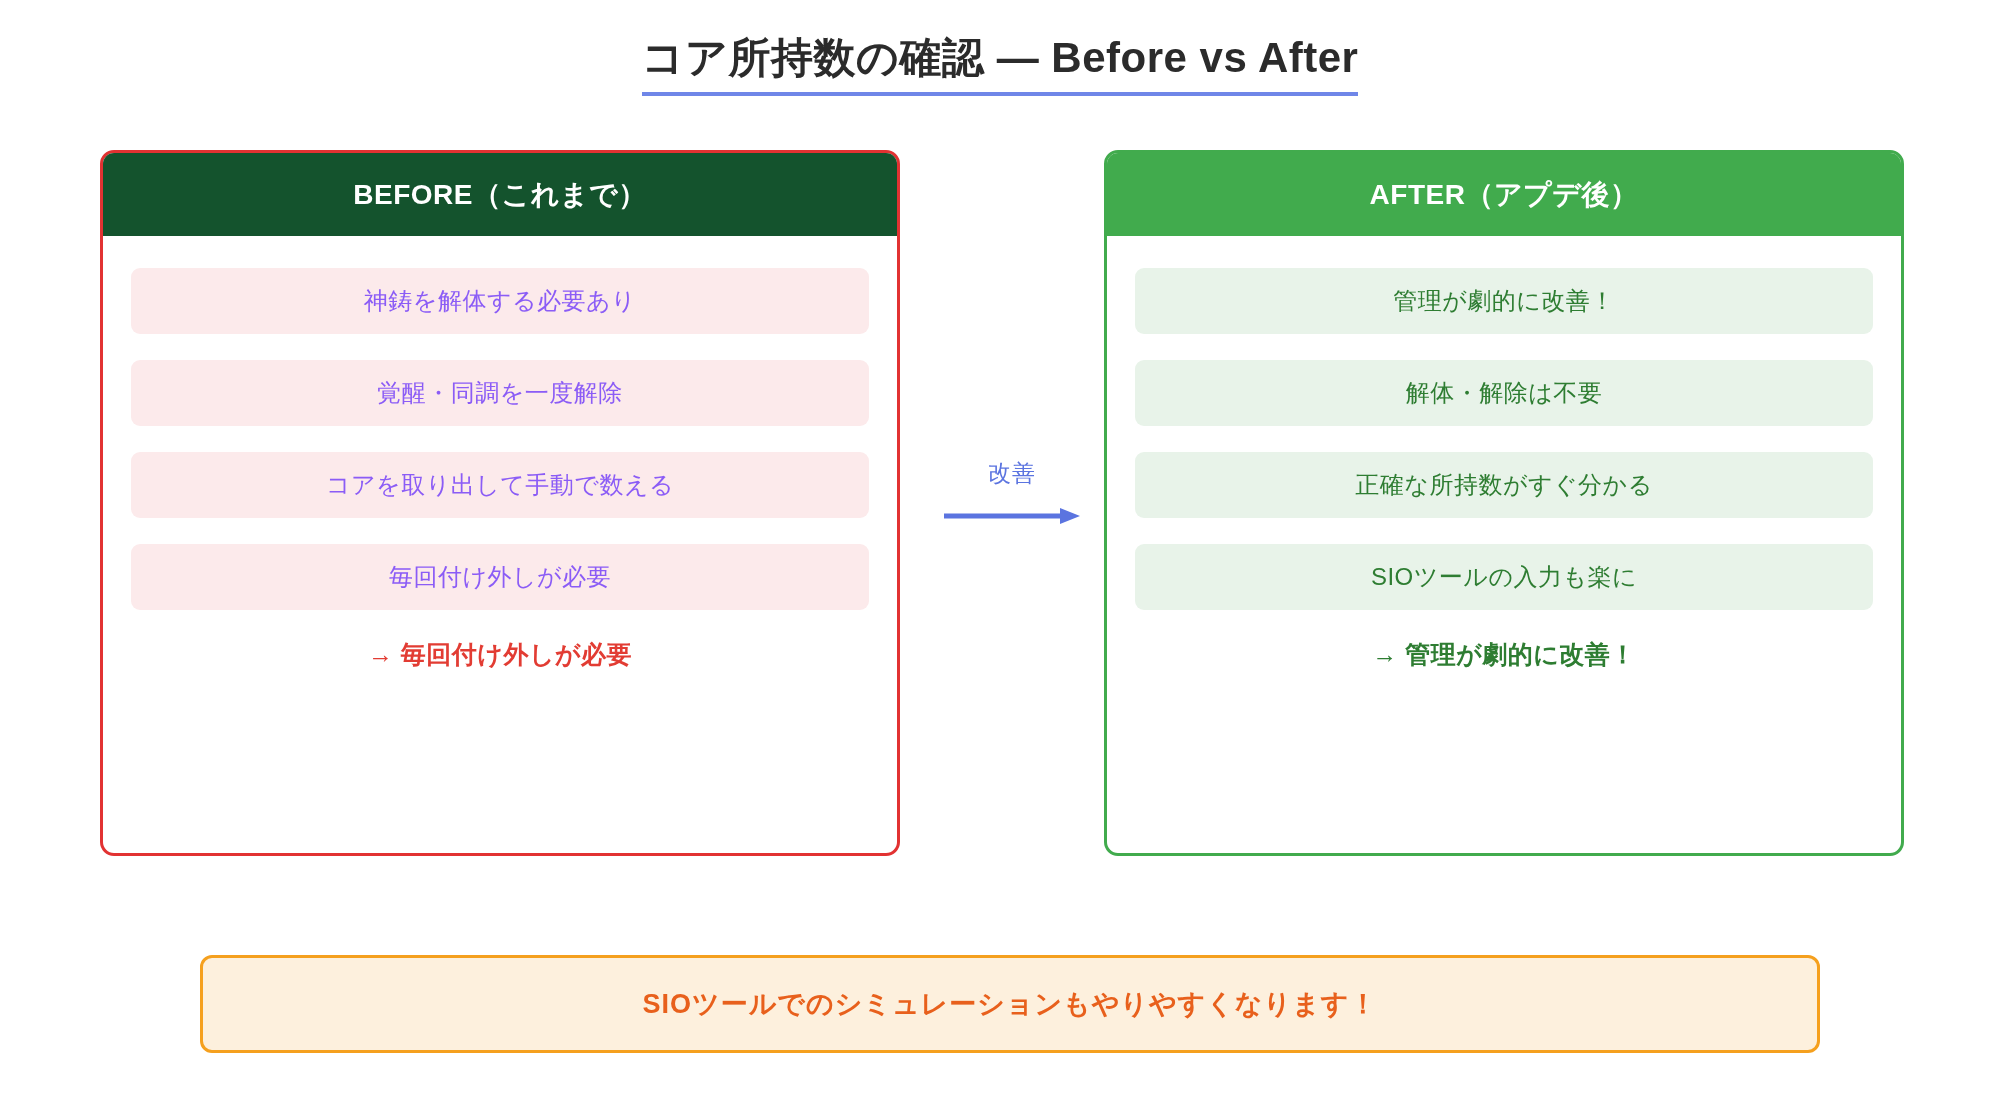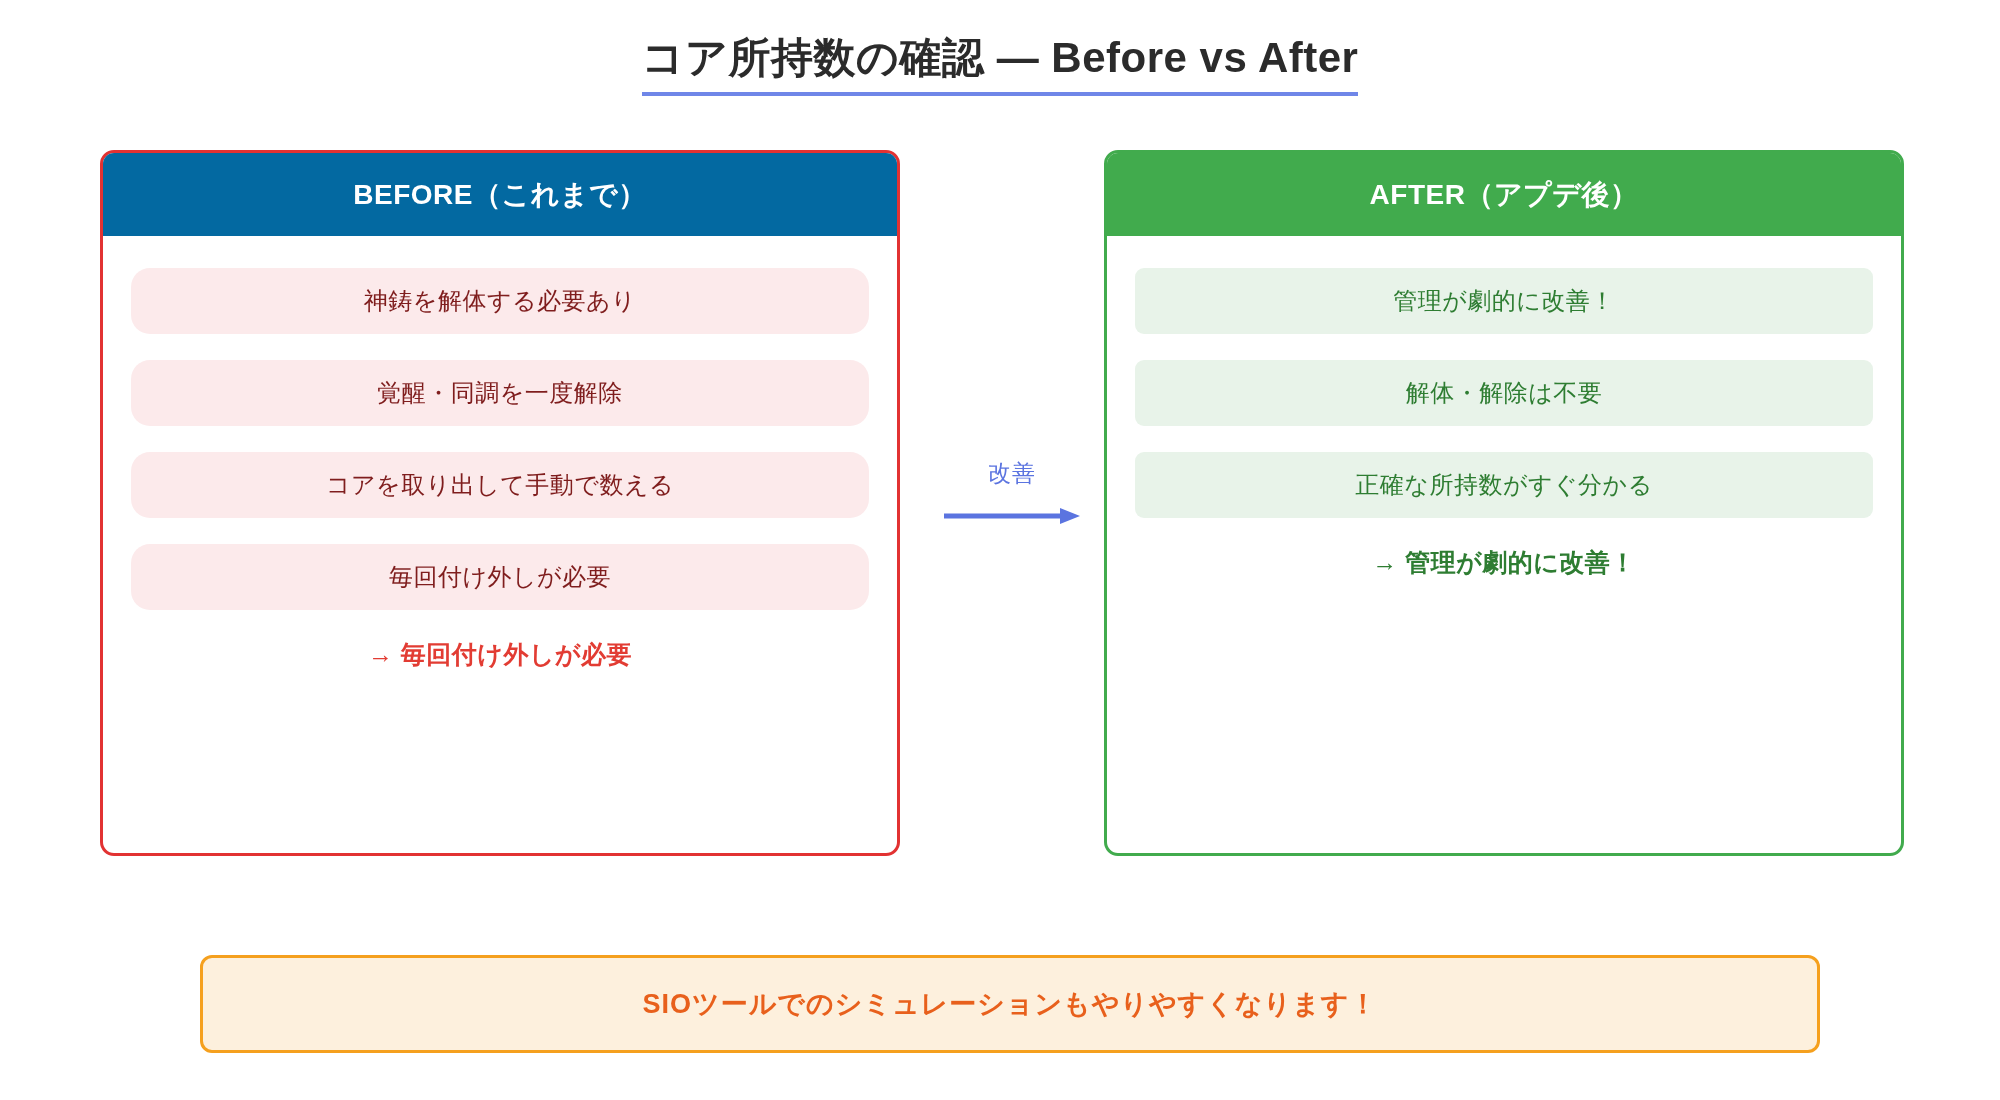--- a/index.html
+++ b/index.html
@@ -66,41 +66,40 @@
   .card-header {
     height: 83px;
     display: flex;
     align-items: center;
     justify-content: center;
     font-size: 28px;
     font-weight: bold;
     color: #ffffff;
     letter-spacing: 0.5px;
   }
-  .card.before .card-header { background: #0369a1; }
+  .card.before .card-header { background: #14532d; }
   .card.after  .card-header { background: #41ab4d; }
 
   .card-body {
     padding: 32px 28px 0 28px;
   }
 
   .item {
     height: 66px;
     border-radius: 9px;
     display: flex;
     align-items: center;
     justify-content: center;
     font-size: 24px;
     margin-bottom: 26px;
     letter-spacing: 0.5px;
   }
   .card.before .item {
     background: #fceaeb;
-    color: #7f1d1d;
-    border-radius: 19px;
+    color: #8b5cf6;
   }
   .card.after .item {
     background: #e8f3e9;
     color: #2e7d32;
   }
 
   .summary {
     margin-top: 28px;
     text-align: center;
     font-size: 25px;
@@ -179,20 +178,21 @@
       <polygon points="118,3 138,11 118,19" fill="#5b74e0"></polygon>
     </svg>
   </div>
 
   <div class="card after">
     <div class="card-header">AFTER（アプデ後）</div>
     <div class="card-body">
       <div class="item">管理が劇的に改善！</div>
       <div class="item">解体・解除は不要</div>
       <div class="item">正確な所持数がすぐ分かる</div>
+      <div class="item">SIOツールの入力も楽に</div>
       <div class="summary">→ 管理が劇的に改善！</div>
     </div>
   </div>
 
 </div>
 
 <div class="banner">
   <span class="banner-text">SIOツールでのシミュレーションもやりやすくなります！</span>
 </div>
 

